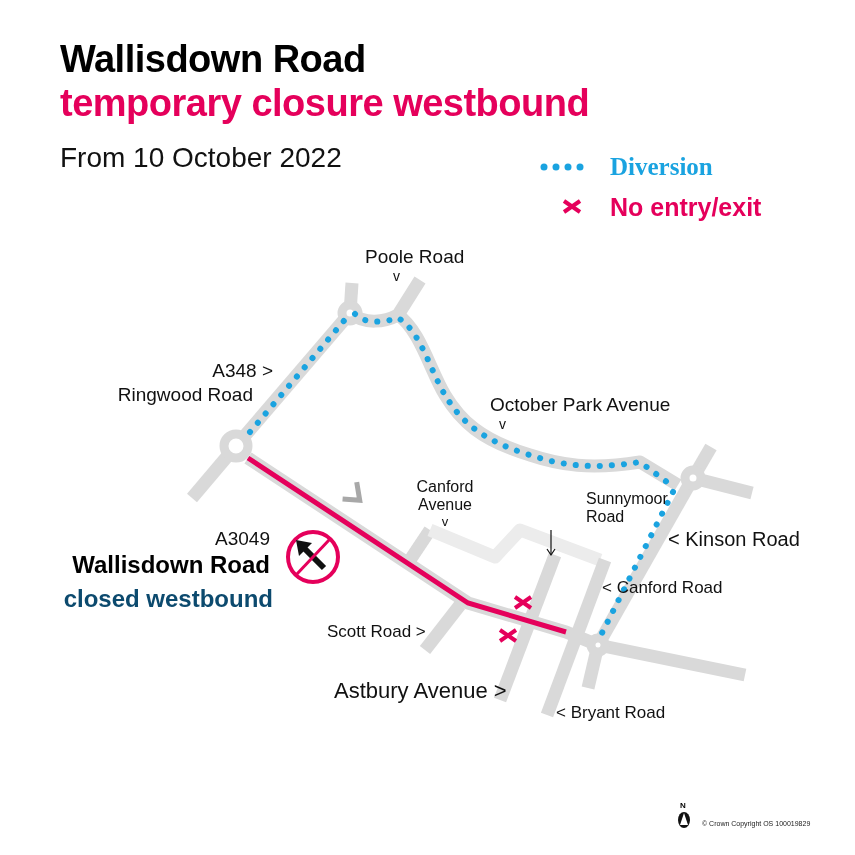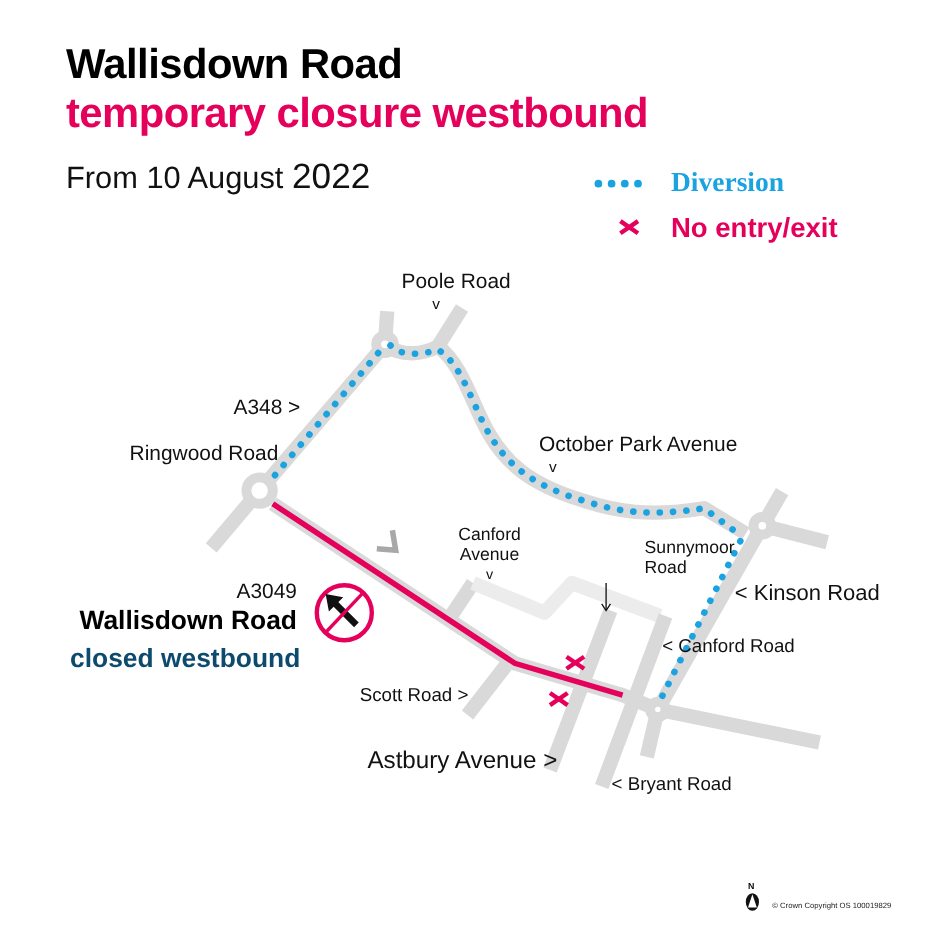--- a/index.html
+++ b/index.html
@@ -1,21 +1,21 @@
 <!DOCTYPE html>
 <html><head>
 <meta charset="utf-8">
 <style>
   html, body { margin:0; padding:0; background:#ffffff; }
   body { width:855px; height:855px; position:relative; overflow:hidden; font-family:"Liberation Sans", sans-serif; }
   .abs { position:absolute; }
   .title { left:60px; top:40px; font-size:38px; font-weight:bold; color:#000; letter-spacing:-0.5px; line-height:1; }
   .subtitle { left:60px; top:84px; font-size:38px; font-weight:bold; color:#e5005b; letter-spacing:-0.5px; line-height:1;text-align:right; }
   .date { left:60px; top:144px; font-size:28px; color:#111; line-height:1; }
-  .date .yr { font-size:32px; }
+  .date .yr { font-size:28px; }
   .legend-label { font-size:25px; font-weight:bold; line-height:1; }
   .lbl { font-size:19px; color:#111; line-height:1.15; white-space:nowrap; }
   .lbl-c { text-align:center; }
   .lbl-r { text-align:right; }
   .big-b { font-size:24px; font-weight:bold; color:#000; }
   .big-p { font-size:24px; font-weight:bold; color:#0c4a6e; }
   svg.map { position:absolute; left:0; top:0; }
   .copy { font-size:7px; color:#222; }
 </style>
 </head>
@@ -98,32 +98,32 @@
 
   <g>
     <ellipse cx="684" cy="820" rx="6" ry="8" fill="#111"></ellipse>
     <path d="M684 813 L688 825 L680 825 Z" fill="#fff"></path>
   </g>
 </svg>
 
 <div class="abs title">Wallisdown Road</div>
 <div class="abs subtitle">temporary closure westbound</div>
 <div class="abs date">
-  <span>From 10 August</span>
+  <span>From 10 October</span>
   <span class="yr">2022</span>
 </div>
 
 <div class="abs legend-label" style="left:610px;top:154px;color:#1aa3e0;font-family:Liberation Serif, serif;">Diversion</div>
 <div class="abs legend-label" style="left:610px;top:195px;color:#e5005b;">No entry/exit</div>
 
 <div class="abs lbl" style="left:365px;top:246px;">Poole Road</div>
 <div class="abs lbl" style="left:393px;top:268px;font-size:14px;">v</div>
 
 <div class="abs lbl lbl-r" style="right:582px;top:360px;">A348 &gt;</div>
-<div class="abs lbl lbl-r" style="right:602px;top:384px;margin-top:18px;">Ringwood Road</div>
+<div class="abs lbl lbl-r" style="right:602px;top:384px;">Ringwood Road</div>
 
 <div class="abs lbl" style="left:490px;top:394px;">October Park Avenue</div>
 <div class="abs lbl" style="left:499px;top:416px;font-size:14px;">v</div>
 
 <div class="abs lbl lbl-c" style="left:410px;top:478px;font-size:16px;width:70px;">
   <div>Canford</div>
   <div>Avenue</div>
   <div style="font-size:13px;">v</div>
 </div>
 

